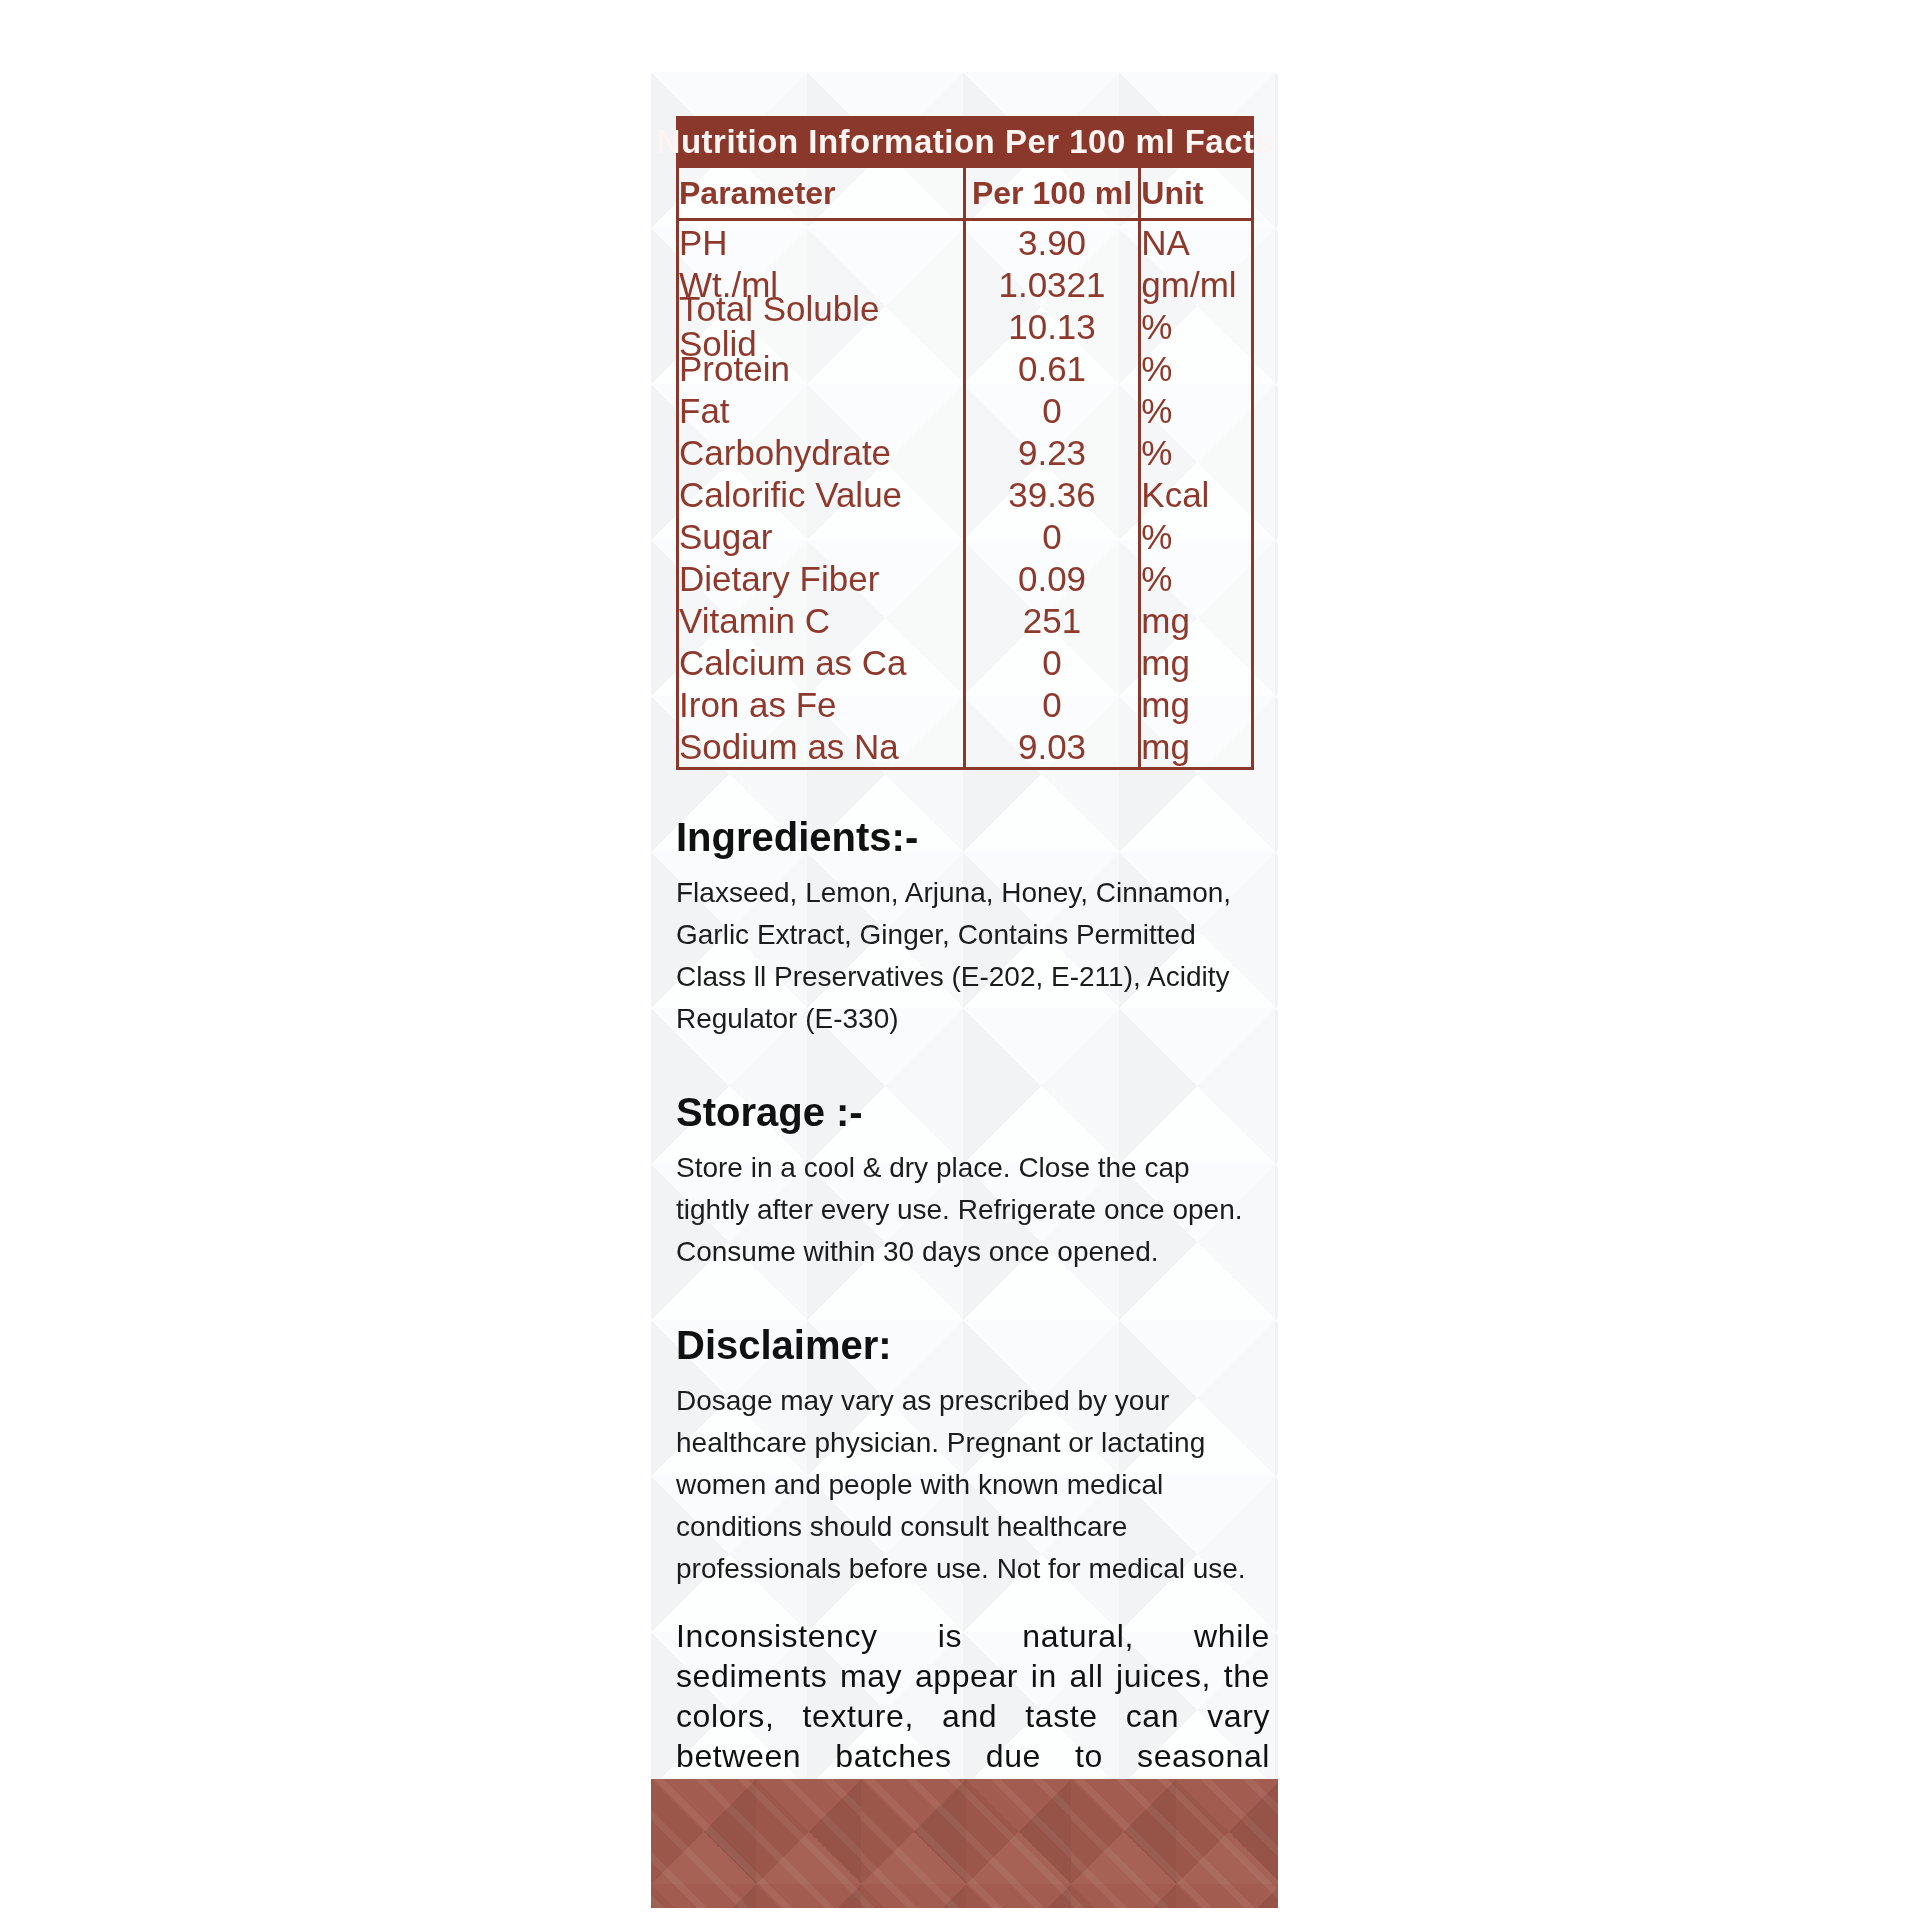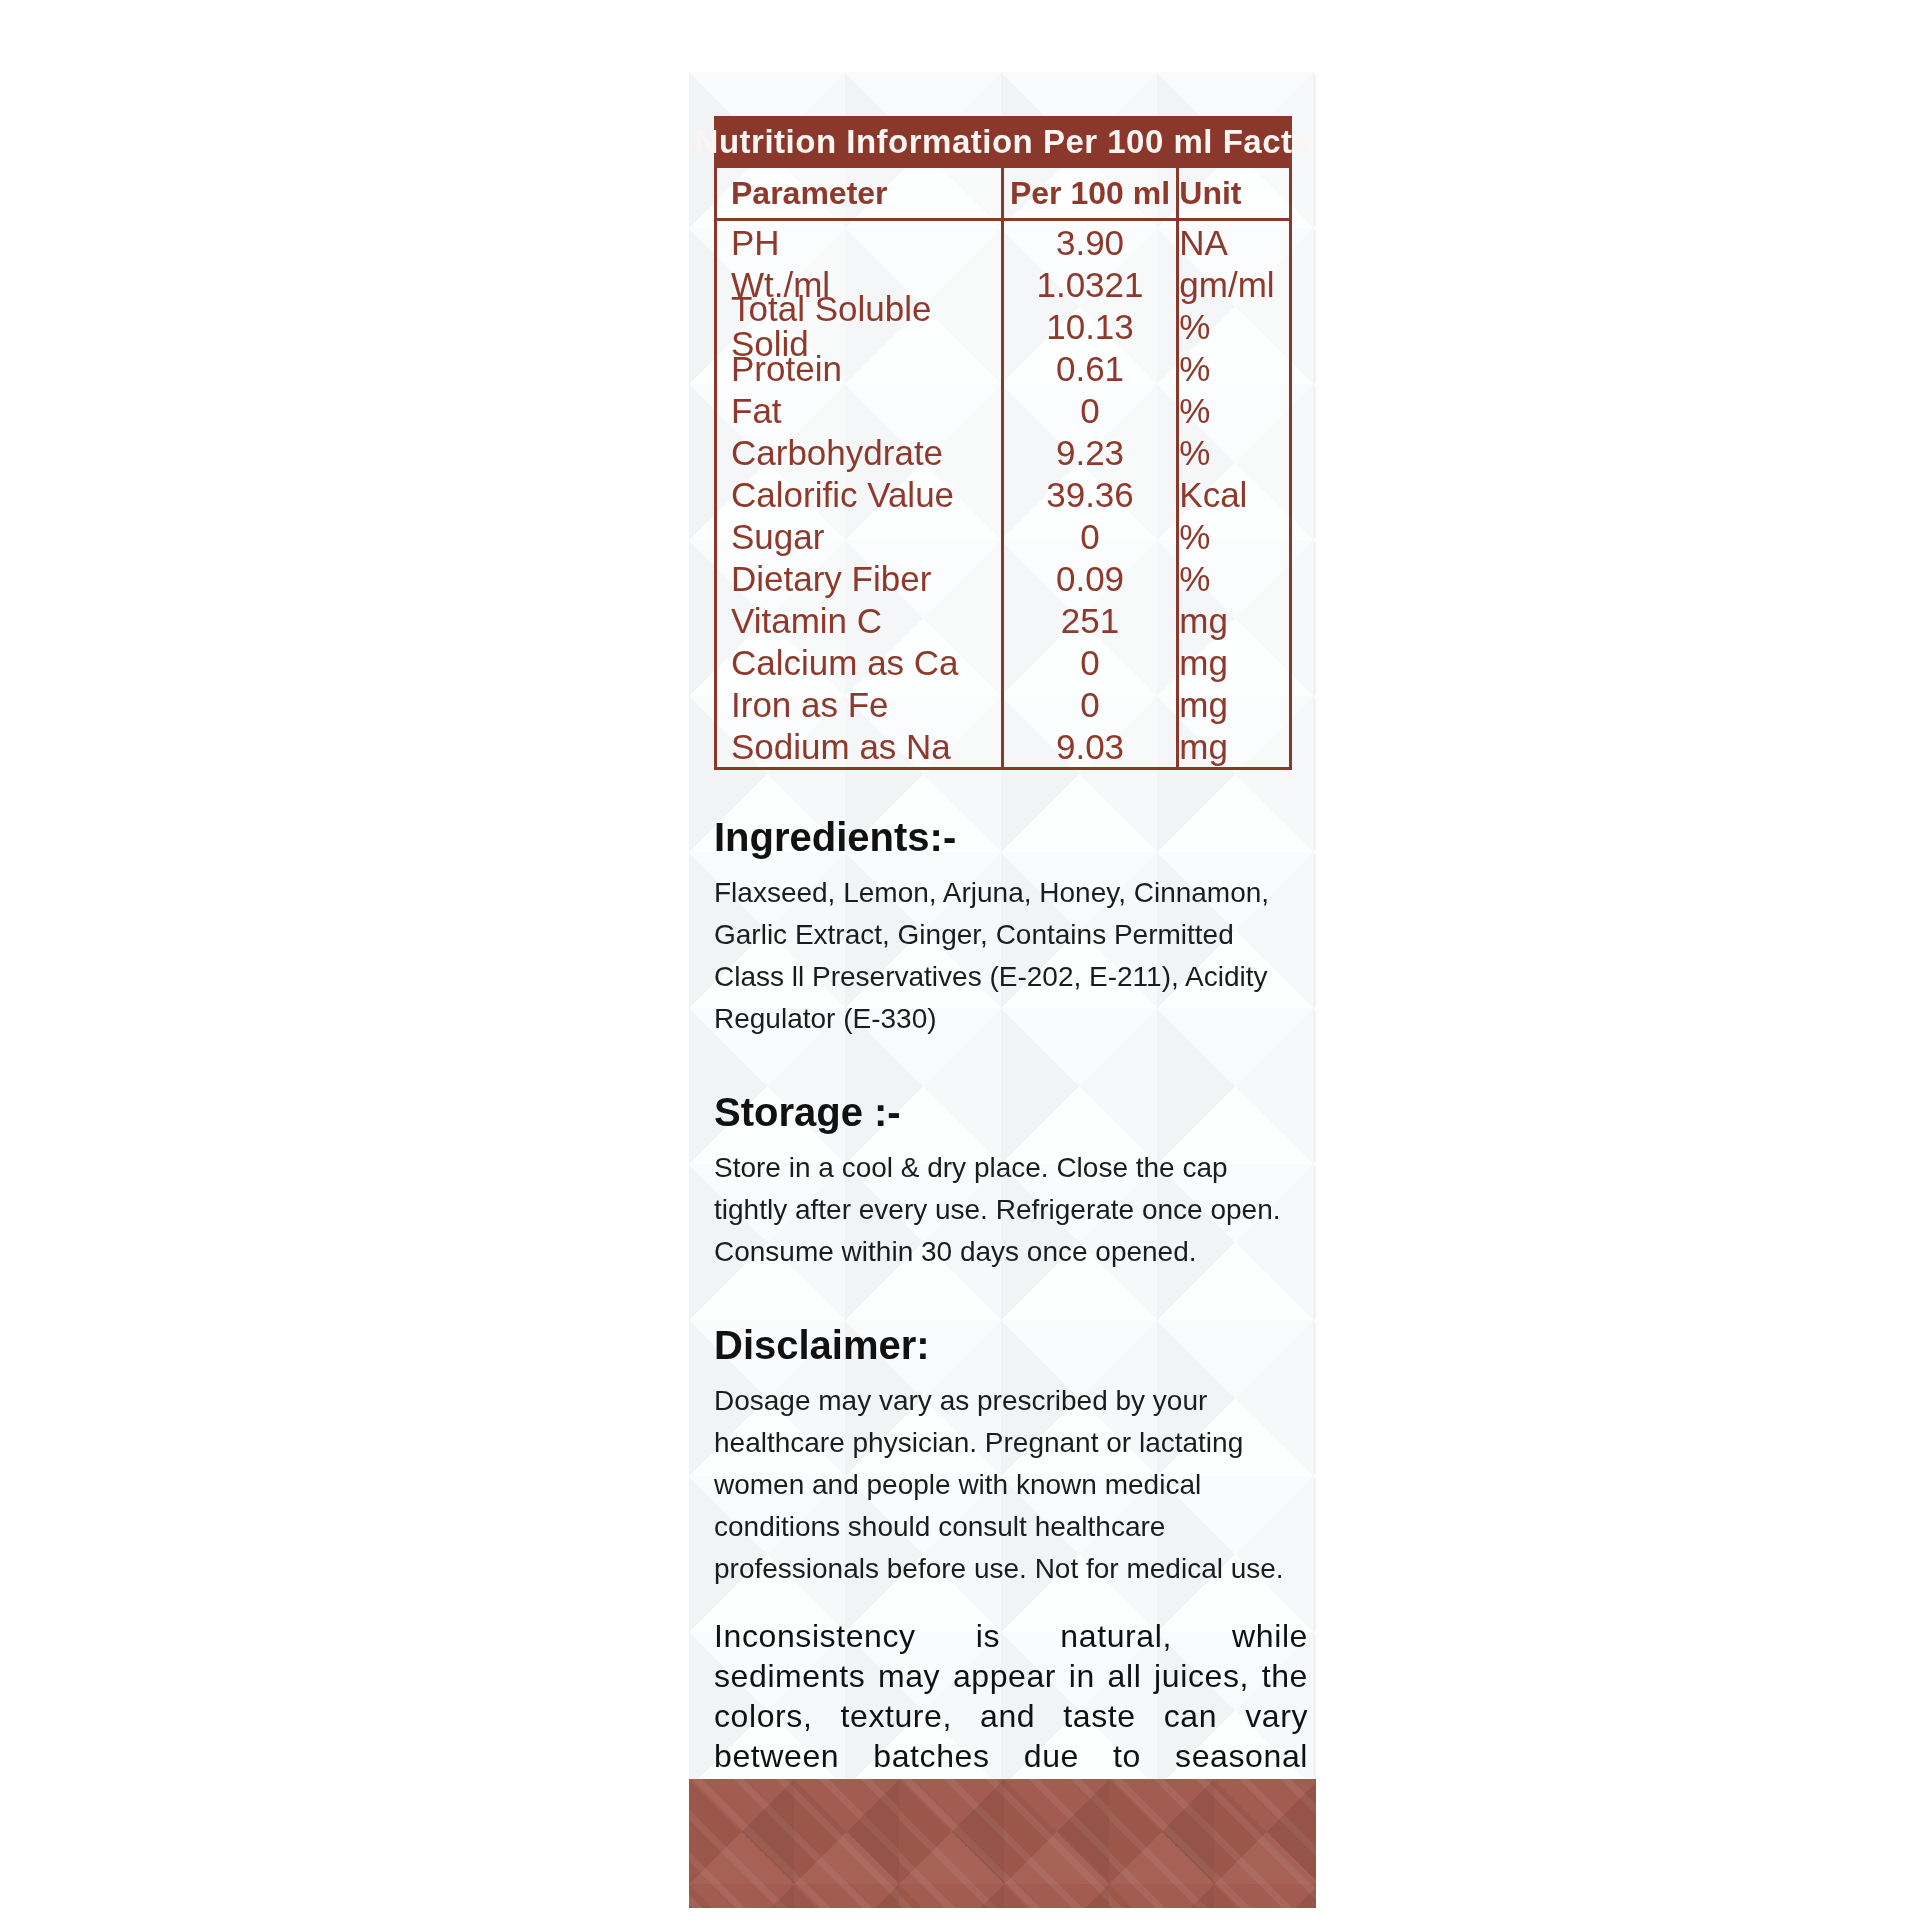--- a/index.html
+++ b/index.html
@@ -5,21 +5,21 @@
   html,body{margin:0;padding:0;}
   body{
     width:1927px;height:1927px;background:#ffffff;
     font-family:"Liberation Sans","DejaVu Sans",sans-serif;
     -webkit-font-smoothing:antialiased;
   }
   .canvas{position:relative;width:1927px;height:1927px;background:#ffffff;overflow:hidden;}
 
   
   .label{
-    position:absolute;left:689px;top:72px;width:627px;height:1836px;
+    position:absolute;left:651px;top:72px;width:627px;height:1836px;
     background-color:#fbfcfc;
     background-image:
       conic-gradient(from 45deg at 50% 50%, #f6f8f9 25%, #fdfefe 0 50%, #f1f3f5 0 75%, #fafbfc 0),
       repeating-linear-gradient(45deg, rgba(210,216,220,0.12) 0 6px, rgba(255,255,255,0) 6px 26px);
     background-size:156px 156px, 313px 313px;
   }
 
   
   .table-wrap{position:absolute;left:25px;top:44px;width:578px;}
   .table-title{
@@ -27,21 +27,21 @@
     background:#8a382b;color:#fdf5f1;
     font-size:33px;font-weight:600;letter-spacing:0.5px;white-space:nowrap;
   }
   .grid{
     display:grid;grid-template-columns:49.6% 30.7% 19.7%;
     border:3px solid #8a382b;border-top:none;background:rgba(255,255,255,0.25);
     color:#8e392c;
   }
   .cell{display:flex;align-items:center;height:42px;font-size:35px;line-height:1;}
   .hcell{height:50px;font-weight:700;font-size:32px;border-bottom:3px solid #8a382b;}
-  .c-param{padding-left:14px;}
+  .c-param{}
   .c-value{justify-content:center;border-left:3px solid #8a382b;}
   .c-unit{border-left:3px solid #8a382b;}
 
   
   .content{position:absolute;left:25px;top:729px;width:594px;color:#1c1c1c;}
   .sec-heading{font-size:40px;font-weight:700;color:#111;margin:13px 0 12px 0;line-height:1.15;}
   .sec-body{font-size:28px;line-height:42px;margin:0;color:#1c1c1c;}
   .gap{height:36px;}
   .gap-sm{height:26px;}
   .note{

